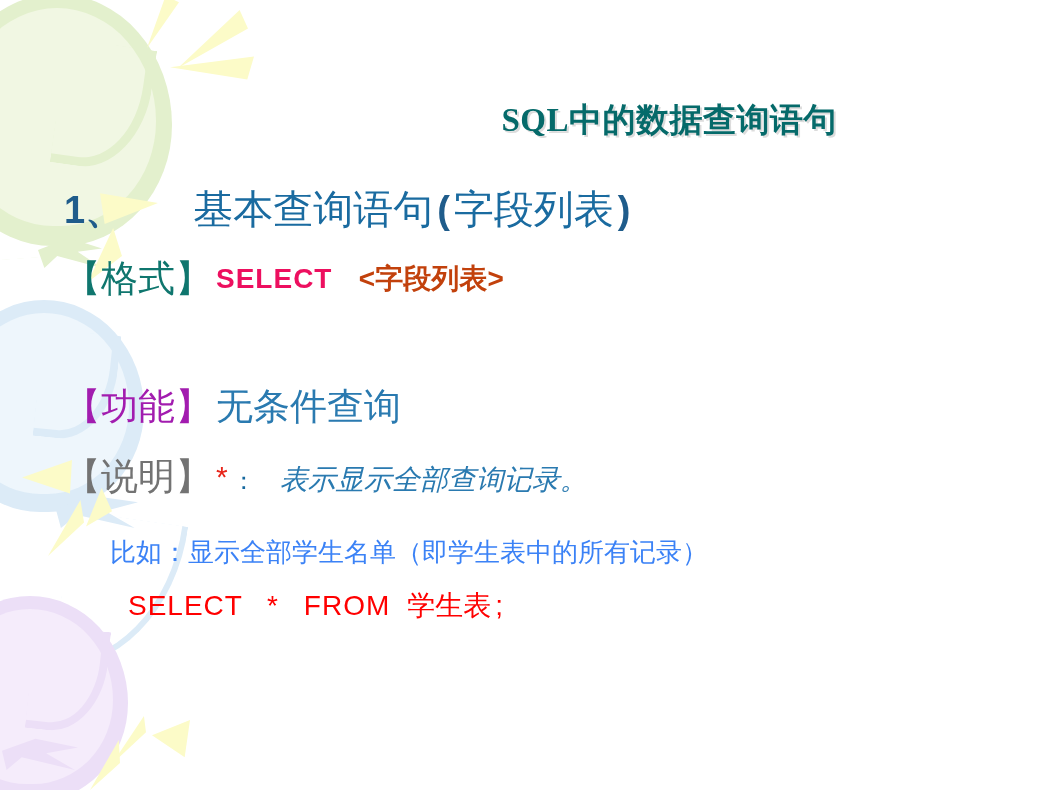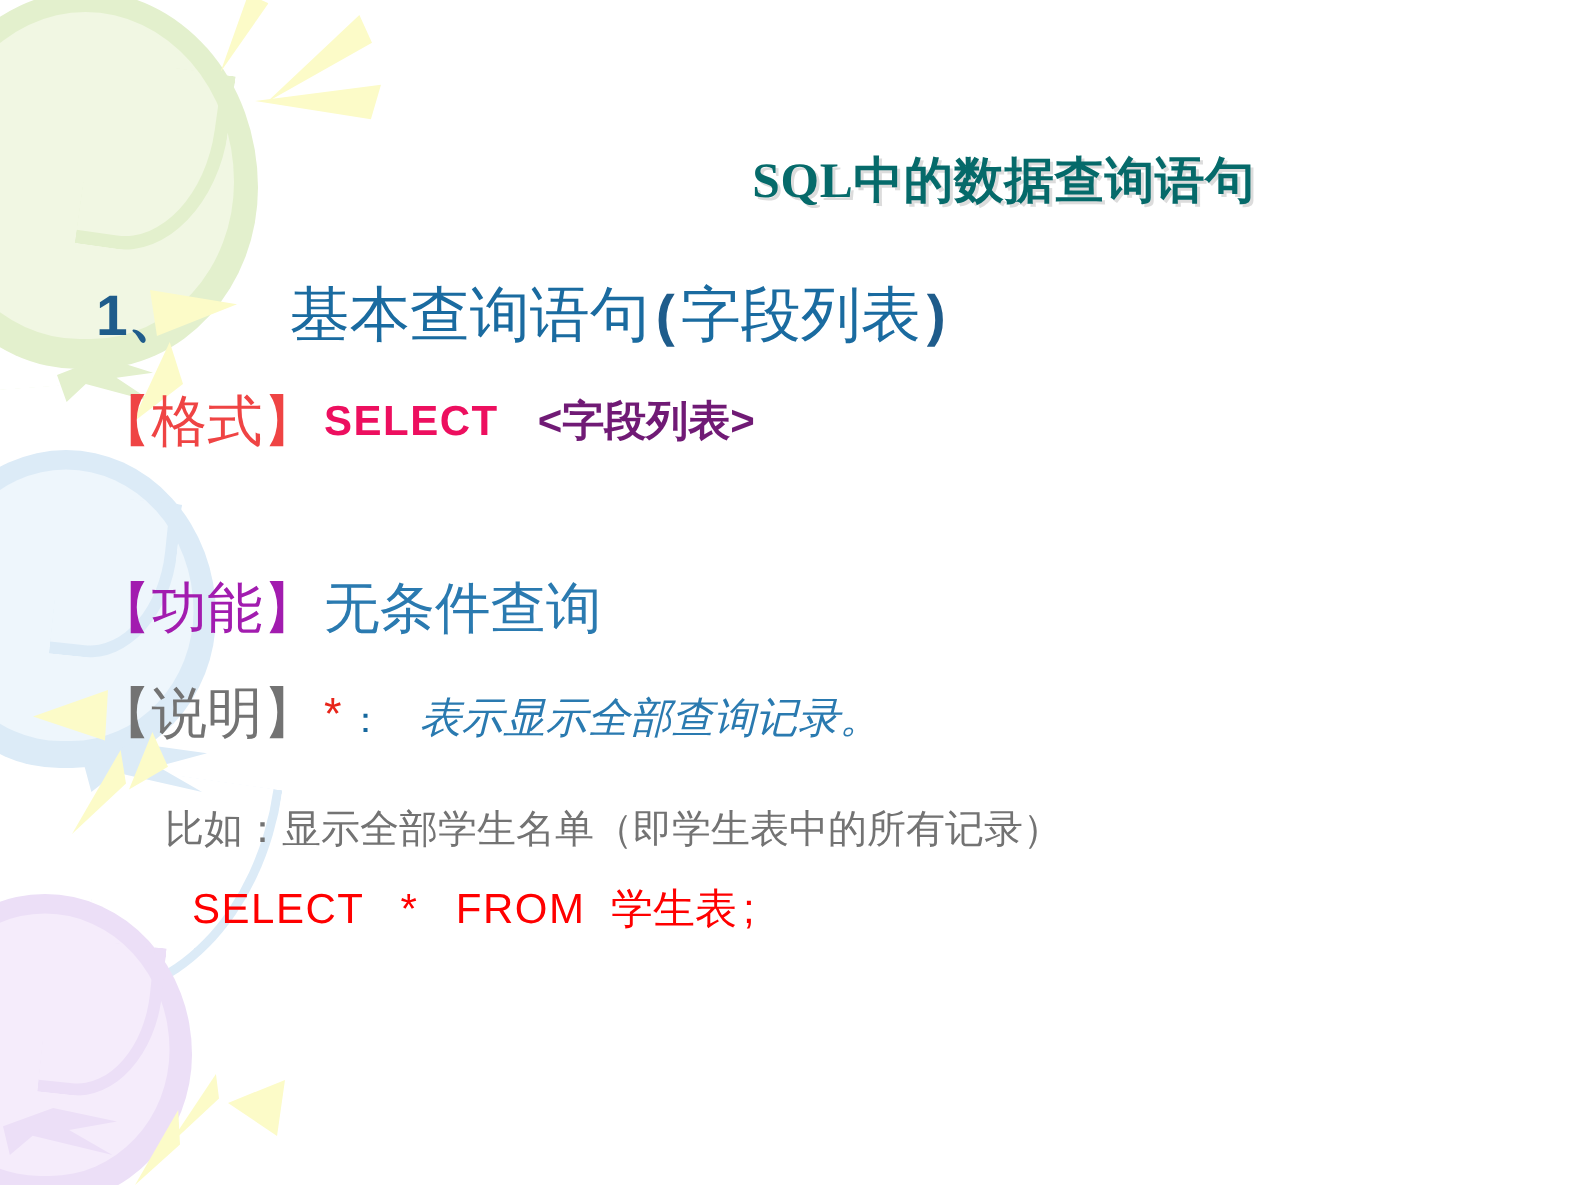--- a/index.html
+++ b/index.html
@@ -203,44 +203,44 @@
     <span style="font-family:'Liberation Sans','DejaVu Sans',sans-serif;font-weight:bold;
                  font-size:38px;color:#1F5C8B;">1、</span>
     <span style="display:inline-block;width:62px;"></span>
     <span style="font-family:'Liberation Serif','DejaVu Serif',serif;font-size:40px;color:#1A6BA0;text-align:right;">基本查询语句</span>
     <span style="font-family:'Liberation Sans','DejaVu Sans',sans-serif;font-weight:bold;font-size:38px;color:#1F5C8B;">(</span>
     <span style="font-family:'Liberation Serif','DejaVu Serif',serif;font-size:40px;color:#1A6BA0;">字段列表</span>
     <span style="font-family:'Liberation Sans','DejaVu Sans',sans-serif;font-weight:bold;font-size:38px;color:#1F5C8B;">)</span>
   </div>
 
   <div style="position:absolute;left:64px;top:263px;white-space:nowrap;line-height:1;">
-    <span style="font-family:Liberation Serif, serif;font-size:37px;color:#ef4444;">【格式】</span>
+    <span style="font-family:Liberation Mono, monospace;font-size:37px;color:#0f766e;">【格式】</span>
     <span style="font-family:'Liberation Sans','DejaVu Sans',sans-serif;font-weight:bold;
                  font-size:28px;color:#ED0F5F;letter-spacing:1px;vertical-align:3px;">SELECT</span>
     <span style="display:inline-block;width:18px;"></span>
-    <span style="font-family:Liberation Sans, sans-serif;font-weight:bold;
-                 font-size:28px;color:#701a75;vertical-align:3px;">&lt;字段列表&gt;</span>
+    <span style="font-family:Liberation Mono, monospace;font-weight:bold;
+                 font-size:28px;color:#c2410c;vertical-align:3px;">&lt;字段列表&gt;</span>
   </div>
 
 
   <div style="position:absolute;left:64px;top:388px;white-space:nowrap;line-height:1;">
     <span style="font-family:'Liberation Serif','DejaVu Serif',serif;font-size:37px;color:#a21caf;">【功能】</span>
     <span style="font-family:'Liberation Serif','DejaVu Serif',serif;font-size:37px;color:#2A7AB0;">无条件查询</span>
   </div>
 
   <div style="position:absolute;left:64px;top:458px;white-space:nowrap;line-height:1;">
     <span style="font-family:'Liberation Serif','DejaVu Serif',serif;font-size:37px;color:#737373;">【说明】</span>
     <span style="font-family:'Liberation Sans','DejaVu Sans',sans-serif;font-size:30px;color:#E8251A;vertical-align:2px;">*</span>
     <span style="font-family:'Liberation Serif','DejaVu Serif',serif;font-size:24px;color:#16689E;">：</span>
     <span style="display:inline-block;width:16px;"></span>
     <span style="font-family:'Liberation Serif','DejaVu Serif',serif;font-size:28px;color:#2A7AB0;font-style:italic;">表示显示全部查询记录。</span>
   </div>
 
   <div style="position:absolute;left:110px;top:540px;white-space:nowrap;line-height:1;
-              font-family:'Liberation Serif','DejaVu Serif',serif;font-size:26px;color:#737373;">比如：显示全部学生名单（即学生表中的所有记录）</div>
+              font-family:'Liberation Serif','DejaVu Serif',serif;font-size:26px;color:#3b82f6;">比如：显示全部学生名单（即学生表中的所有记录）</div>
 
   <div style="position:absolute;left:128px;top:592px;white-space:nowrap;line-height:1;">
     <span style="font-family:'Liberation Sans','DejaVu Sans',sans-serif;font-size:28px;color:#FF0000;letter-spacing:1px;">SELECT</span>
     <span style="display:inline-block;width:16px;"></span>
     <span style="font-family:'Liberation Sans','DejaVu Sans',sans-serif;font-size:28px;color:#FF0000;">*</span>
     <span style="display:inline-block;width:18px;"></span>
     <span style="font-family:'Liberation Sans','DejaVu Sans',sans-serif;font-size:28px;color:#FF0000;letter-spacing:1px;">FROM</span>
     <span style="display:inline-block;width:9px;"></span>
     <span style="font-family:'Liberation Serif','DejaVu Serif',serif;font-size:28px;color:#FF0000;">学生表</span>
     <span style="font-family:'Liberation Sans','DejaVu Sans',sans-serif;font-size:28px;color:#FF0000;">;</span>

